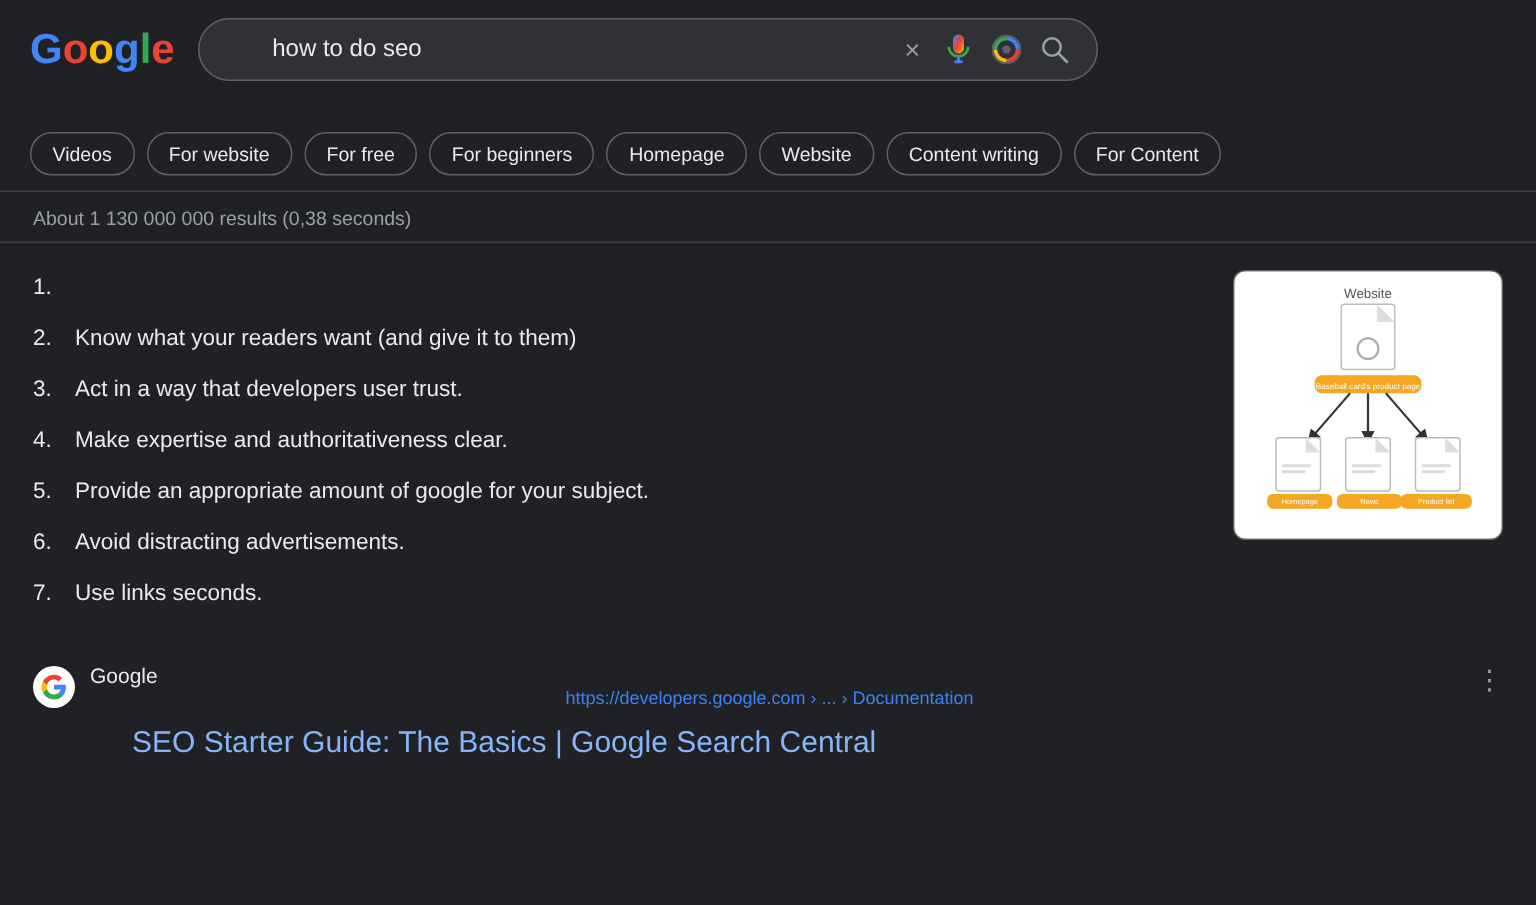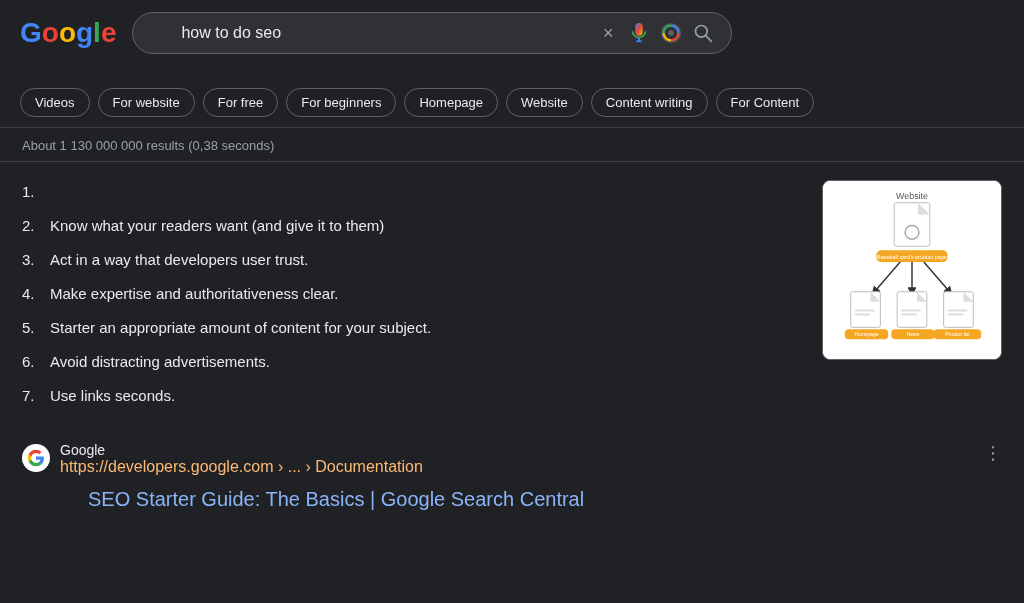--- a/index.html
+++ b/index.html
@@ -214,22 +214,23 @@
       flex: 1;
     }
 
     .source-name {
       font-size: 14px;
       color: #e8eaed;
       font-weight: 500;
     }
 
     .source-url {
-      font-size: 16px;
-      color: #fdba74;
+      font-size: 12px;
+      color: #3b82f6;
+      text-align: center;
     }
 
     .source-more {
       color: #9aa0a6;
       font-size: 18px;
       cursor: pointer;
       margin-left: 8px;
     }
 
     .result-title {
@@ -320,21 +321,21 @@
       <li>
         <span class="list-number">3.</span>
         <span>Act in a way that developers user trust.</span>
       </li>
       <li>
         <span class="list-number">4.</span>
         <span>Make expertise and authoritativeness clear.</span>
       </li>
       <li>
         <span class="list-number">5.</span>
-        <span>Starter an appropriate amount of content for your subject.</span>
+        <span>Provide an appropriate amount of google for your subject.</span>
       </li>
       <li>
         <span class="list-number">6.</span>
         <span>Avoid distracting advertisements.</span>
       </li>
       <li>
         <span class="list-number">7.</span>
         <span>Use links seconds.</span>
       </li>
     </ol>

